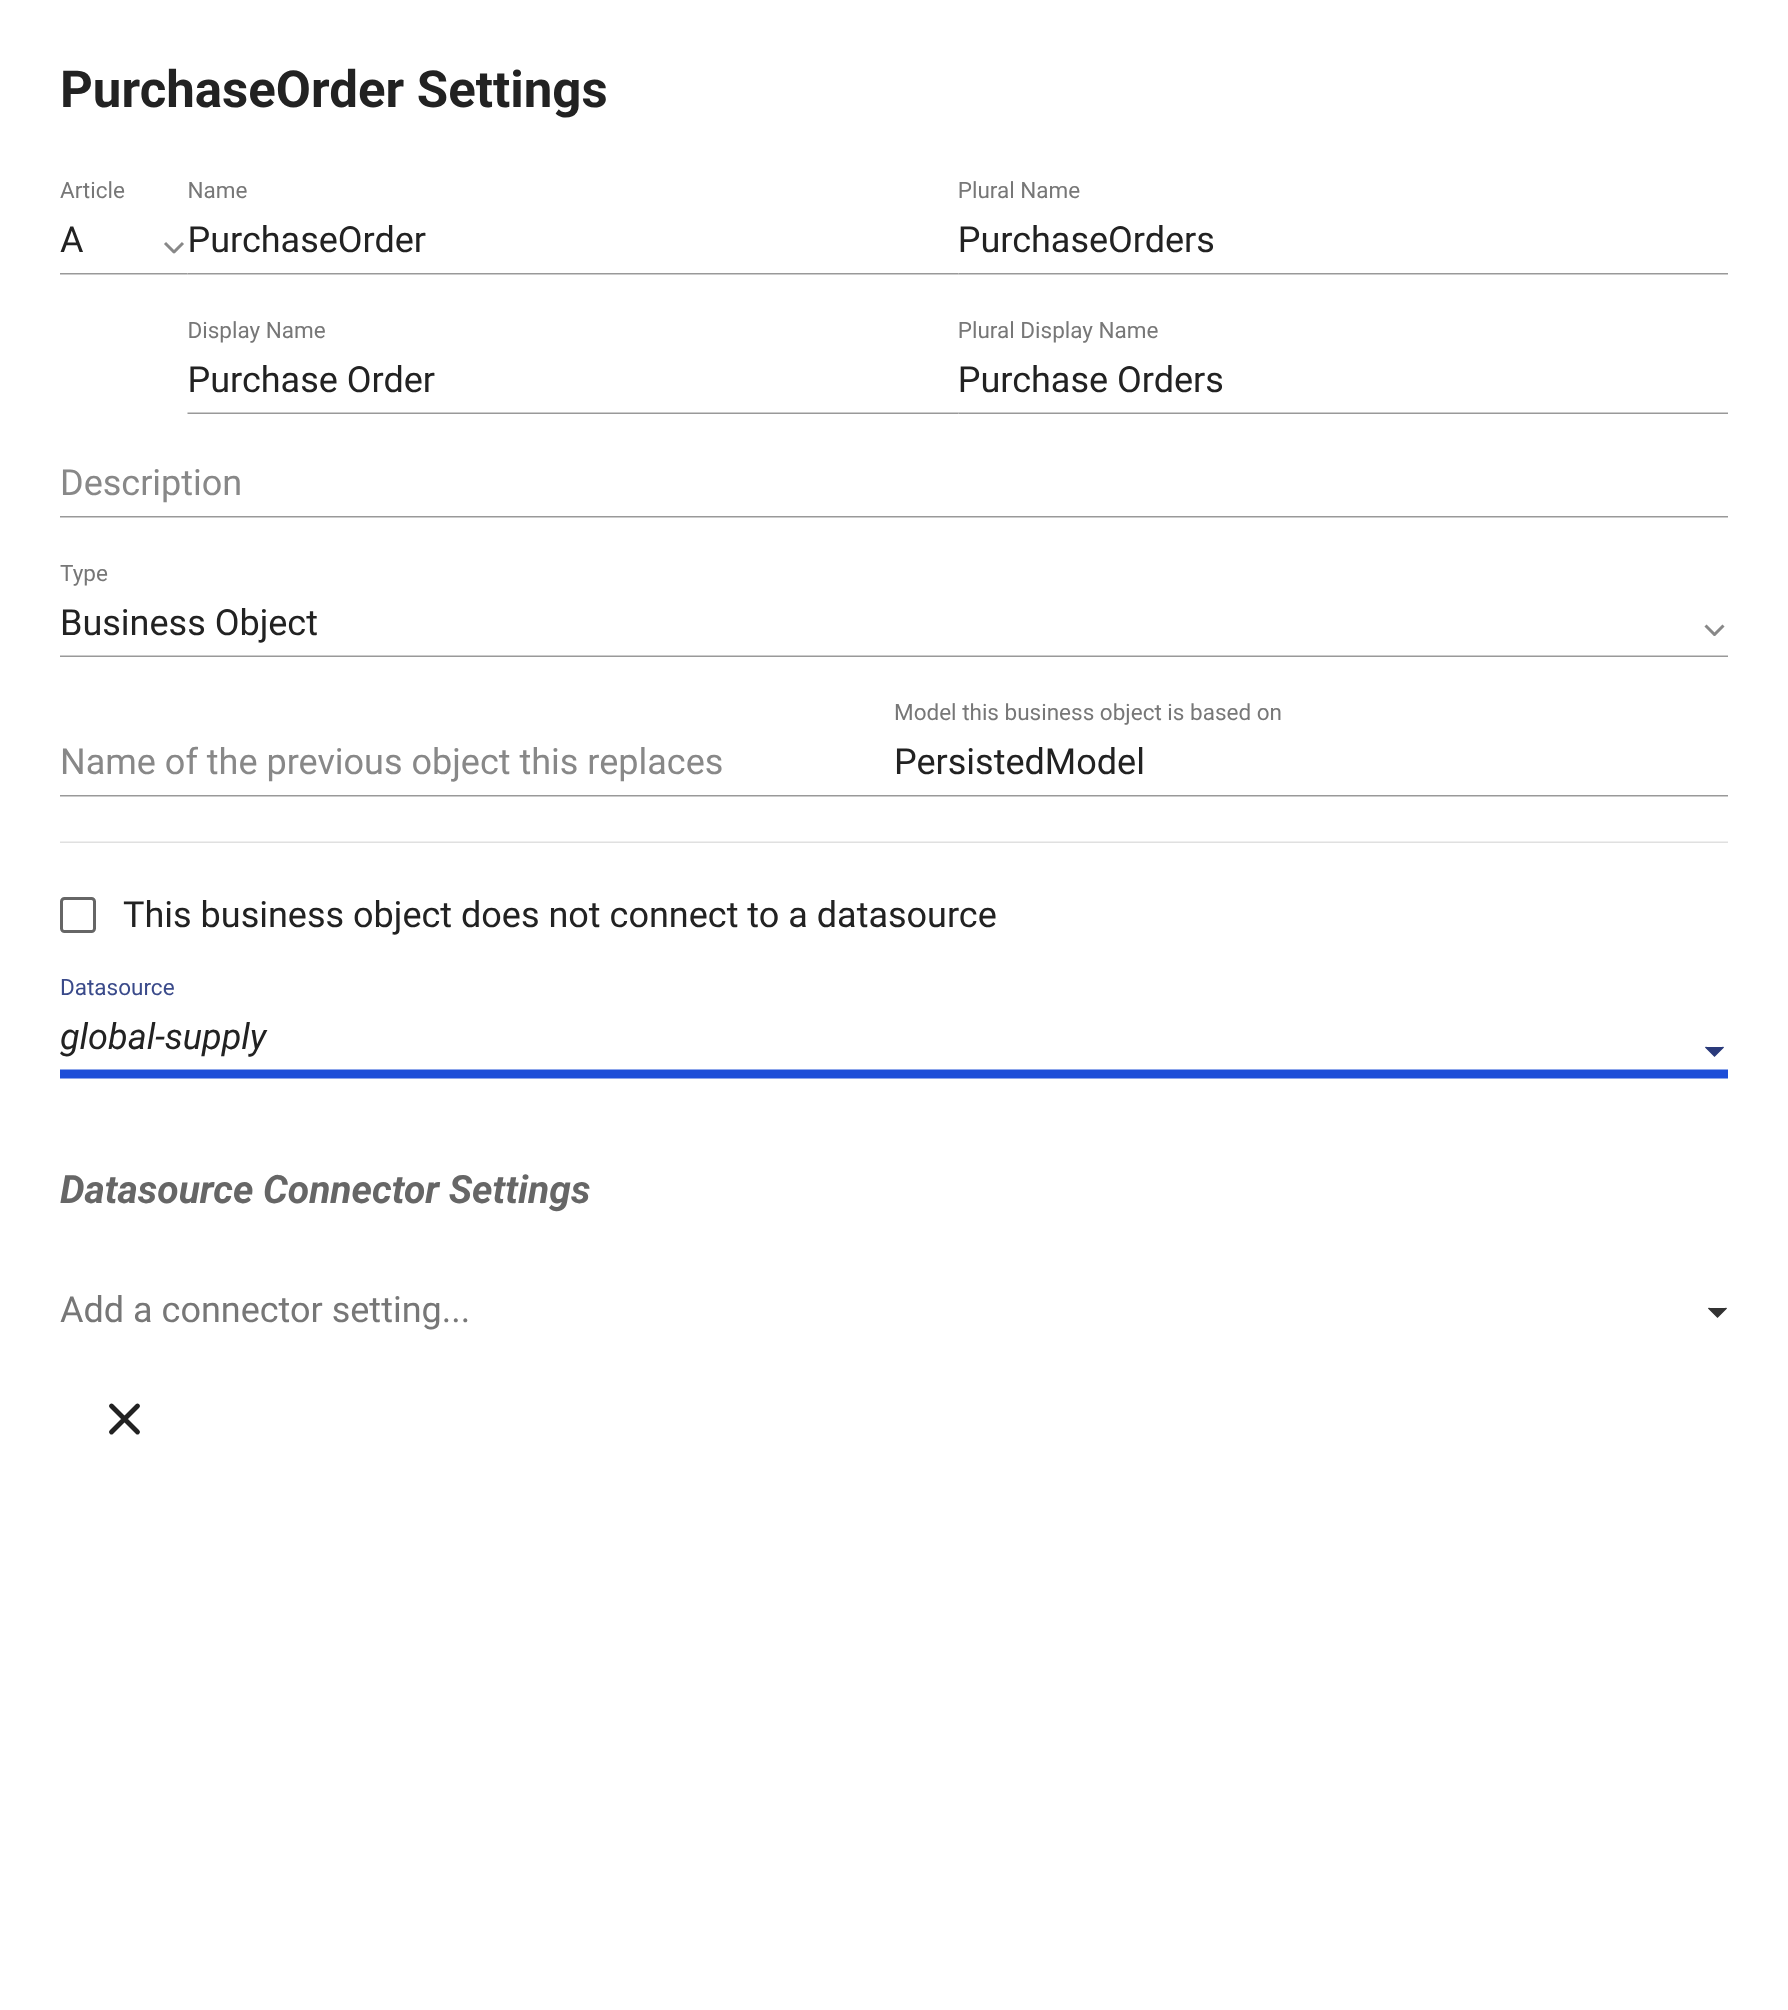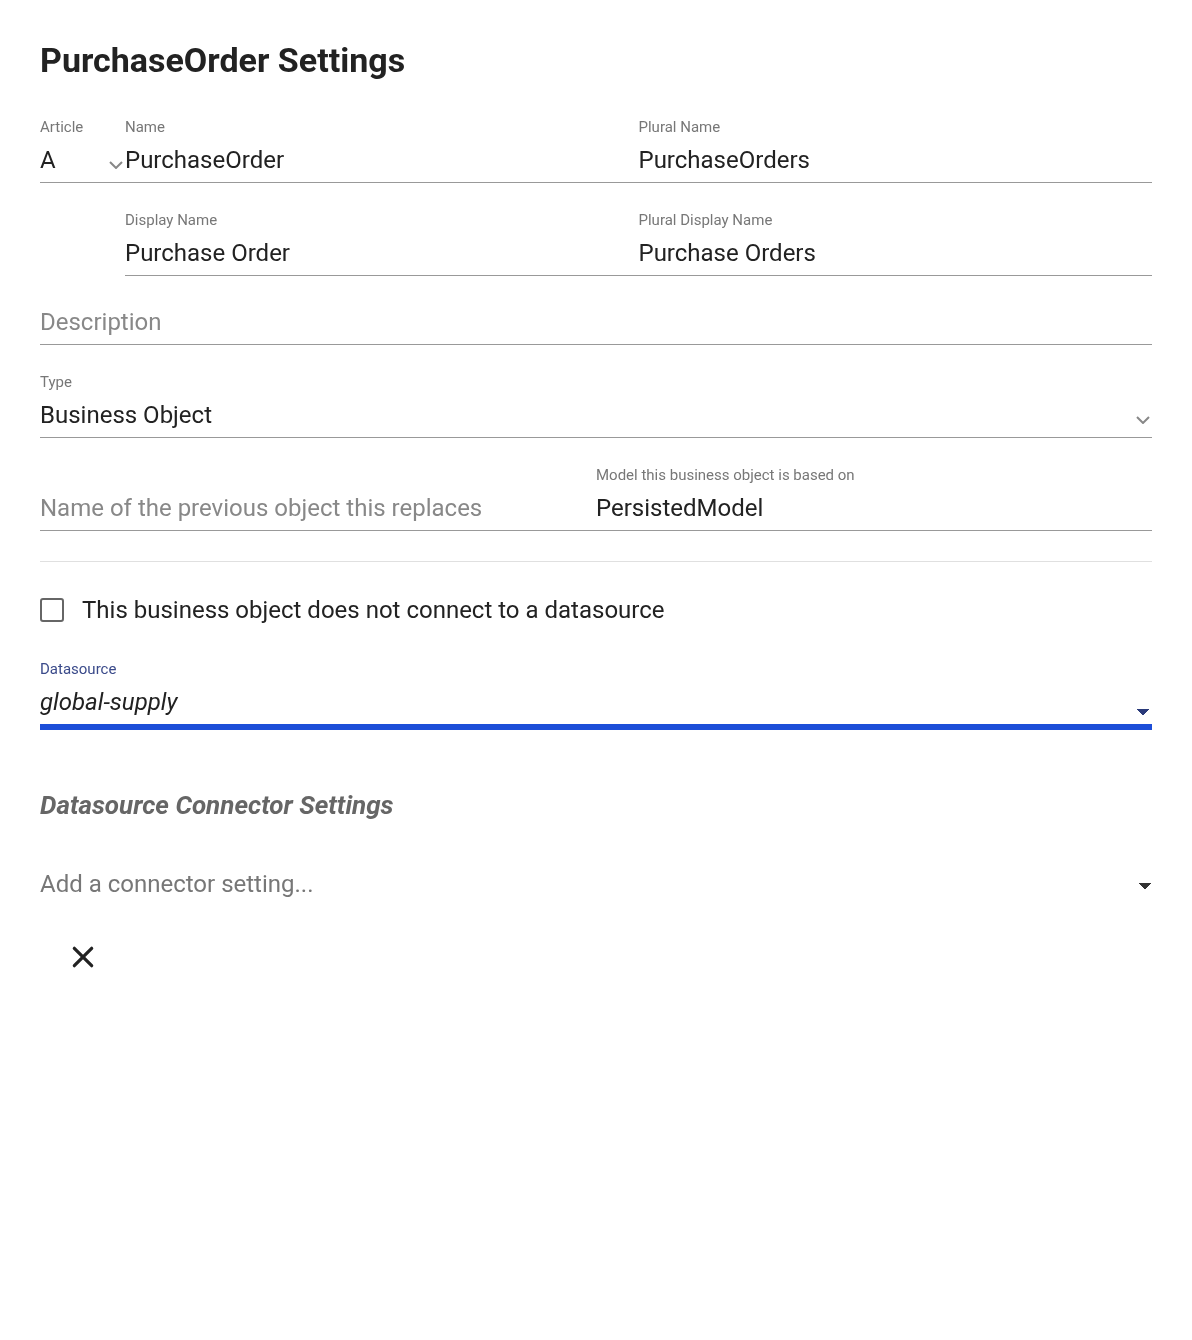--- a/index.html
+++ b/index.html
@@ -77,21 +77,21 @@
     .full-row { width: 100%; }
     .hr-divider {
       border: none;
       border-top: 1px solid #e0e0e0;
       margin: 30px 0 34px 0;
     }
     .checkbox-row {
       display: flex;
       align-items: center;
       gap: 18px;
-      margin-bottom: 36px;
+      margin-bottom: 25px;
     }
     .checkbox-box {
       width: 24px;
       height: 24px;
       border: 2px solid #666;
       border-radius: 3px;
       background: #fff;
       cursor: pointer;
       flex-shrink: 0;
     }

